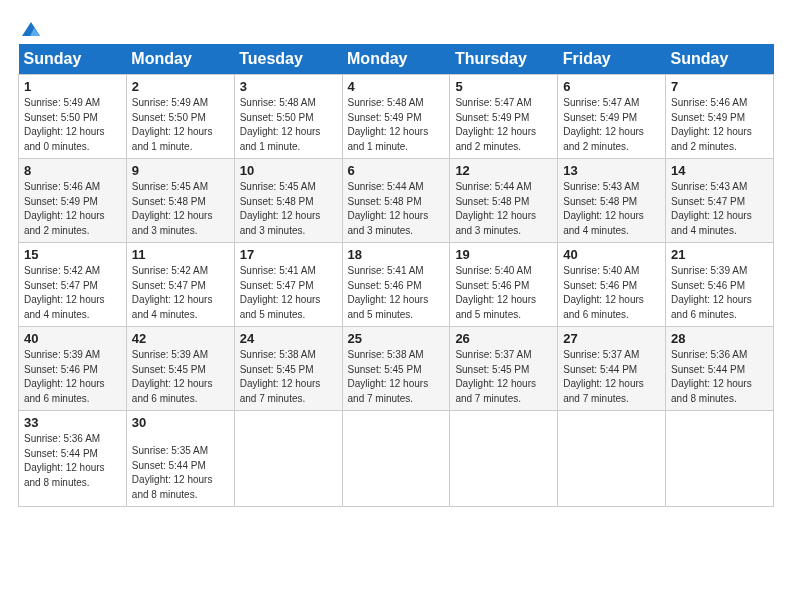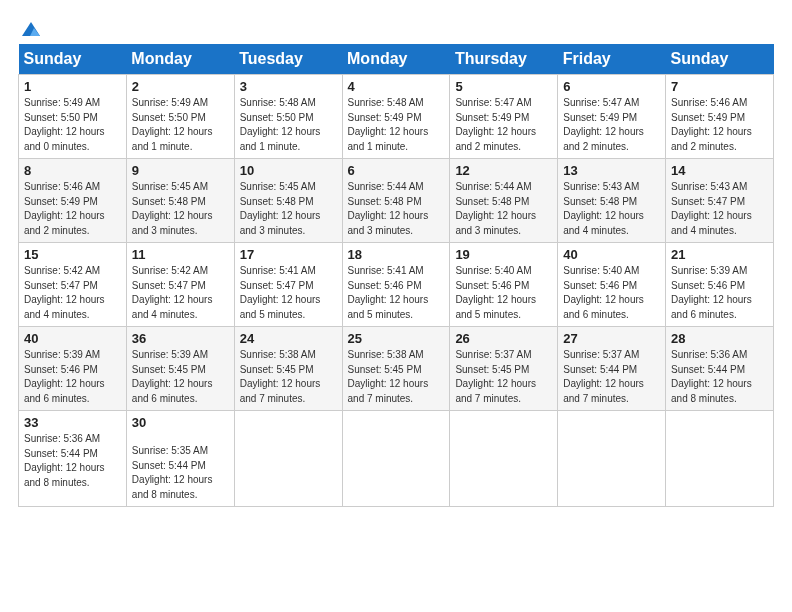--- a/index.html
+++ b/index.html
@@ -274,21 +274,21 @@
         </tr>
         <tr>
           <td>
             <span class="day-number">40</span>
             <div class="day-info" style="white-space: pre-line;">Sunrise: 5:39 AM
 Sunset: 5:46 PM
 Daylight: 12 hours
 and 6 minutes.</div>
           </td>
           <td>
-            <span class="day-number">36</span>
+            <span class="day-number">42</span>
             <div class="day-info" style="white-space: pre-line;">Sunrise: 5:39 AM
 Sunset: 5:45 PM
 Daylight: 12 hours
 and 6 minutes.</div>
           </td>
           <td>
             <span class="day-number">24</span>
             <div class="day-info" style="white-space: pre-line;">Sunrise: 5:38 AM
 Sunset: 5:45 PM
 Daylight: 12 hours

